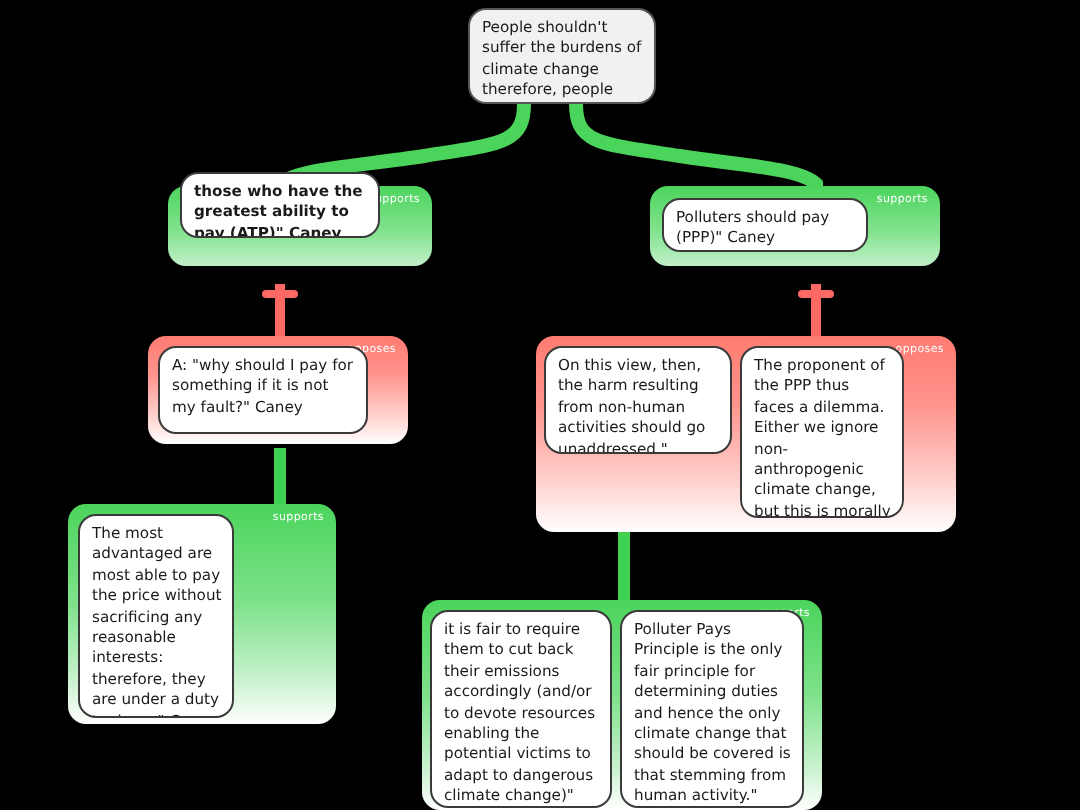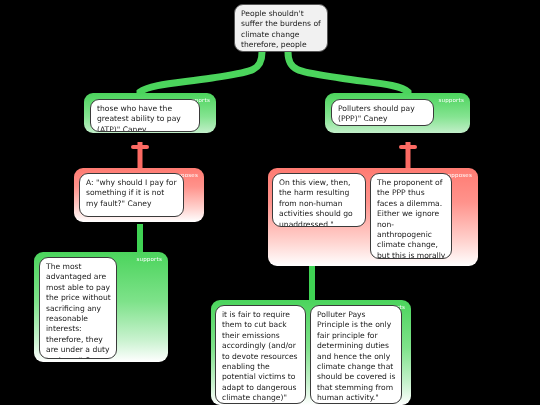--- a/index.html
+++ b/index.html
@@ -86,21 +86,21 @@
     <path d="M140,224 L140,256" stroke="#3fd253" stroke-width="6" fill="none"></path>
 
     <path d="M312,224 L312,300" stroke="#3fd253" stroke-width="6" fill="none"></path>
   </svg>
 
   <div class="bubble root" style="left:234px; top:4px; width:94px; height:48px;">People shouldn't suffer the burdens of climate change therefore, people should take action</div>
 
   <div class="panel supports short" style="left:84px; top:93px; width:132px; height:40px;">
     <span class="badge">supports</span>
   </div>
-  <div class="bubble" style="left:90px; top:99px; width:110px; height:33px;">those who have the greatest ability to pay (ATP)" Caney</div>
+  <div class="bubble" style="left:90px; top:86px; width:100px; height:33px;font-weight:bold;">those who have the greatest ability to pay (ATP)" Caney</div>
 
   <div class="panel supports short" style="left:325px; top:93px; width:145px; height:40px;">
     <span class="badge">supports</span>
   </div>
   <div class="bubble" style="left:331px; top:99px; width:103px; height:27px;">Polluters should pay (PPP)" Caney</div>
 
   <div class="panel opposes" style="left:74px; top:168px; width:130px; height:54px;">
     <span class="badge">opposes</span>
   </div>
   <div class="bubble" style="left:79px; top:173px; width:105px; height:44px;">A: "why should I pay for something if it is not my fault?" Caney</div>

